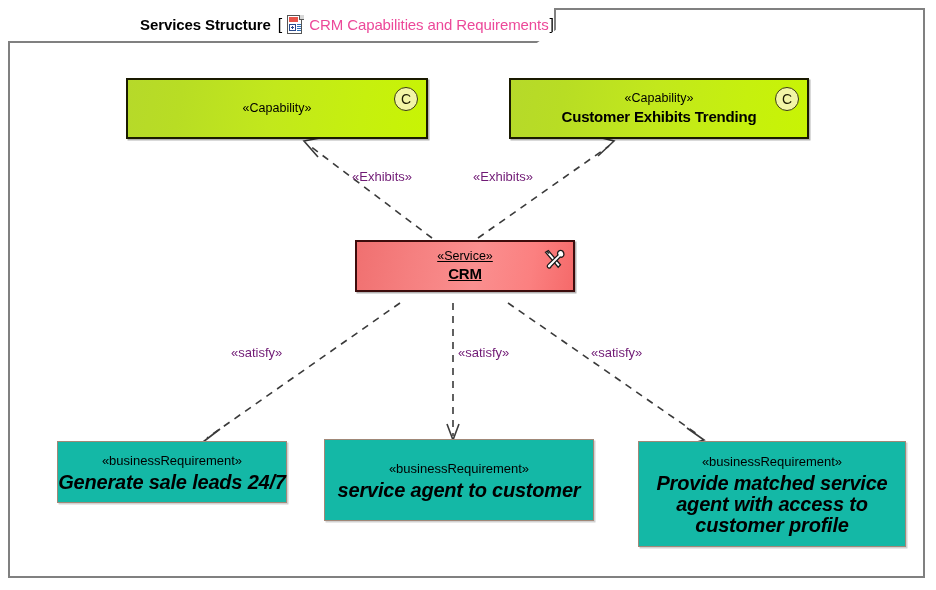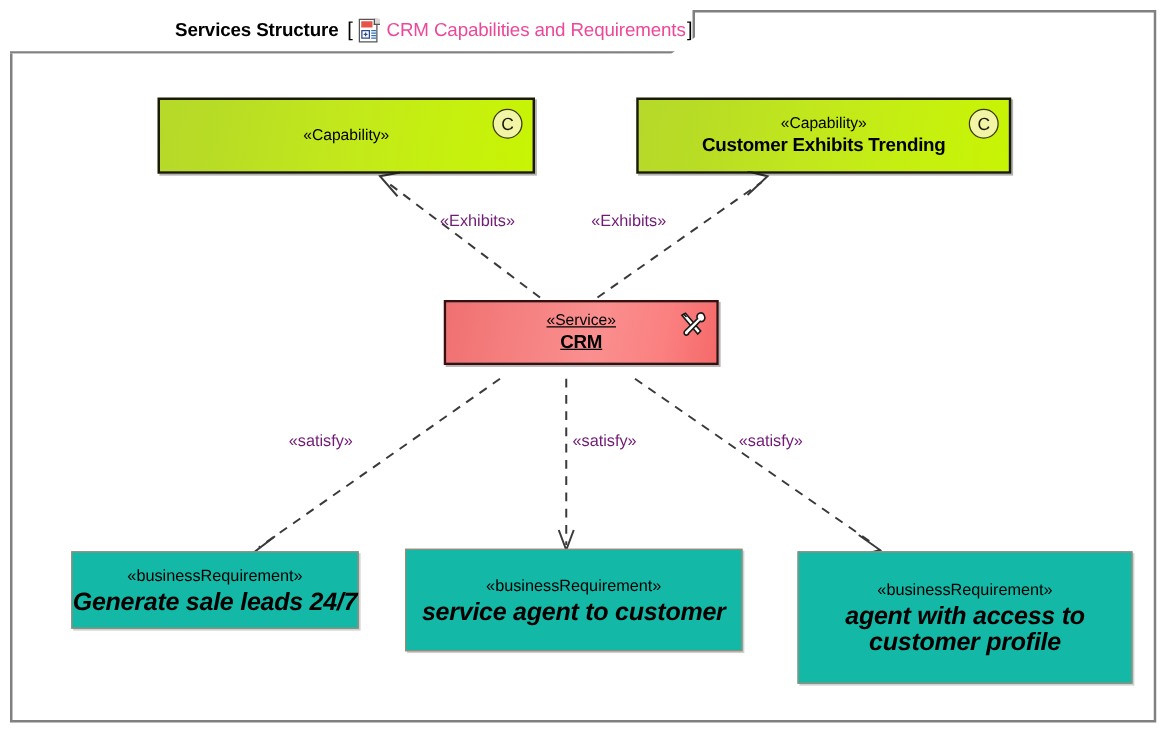--- a/index.html
+++ b/index.html
@@ -323,15 +323,16 @@
   <div class="node-name">Generate sale leads 24/7</div>
 </div>
 
 <div class="node requirement" style="left:312px; top:439px; width:270px; height:82px;">
   <div class="stereotype">«businessRequirement»</div>
   <div class="node-name">service agent to customer</div>
 </div>
 
 <div class="node requirement" style="left:626px; top:441px; width:268px; height:106px;">
   <div class="stereotype">«businessRequirement»</div>
+  <div class="node-name">Provide matched service</div>
   <div class="node-name">agent with access to</div>
   <div class="node-name">customer profile</div>
 </div>
 
 </body></html>

